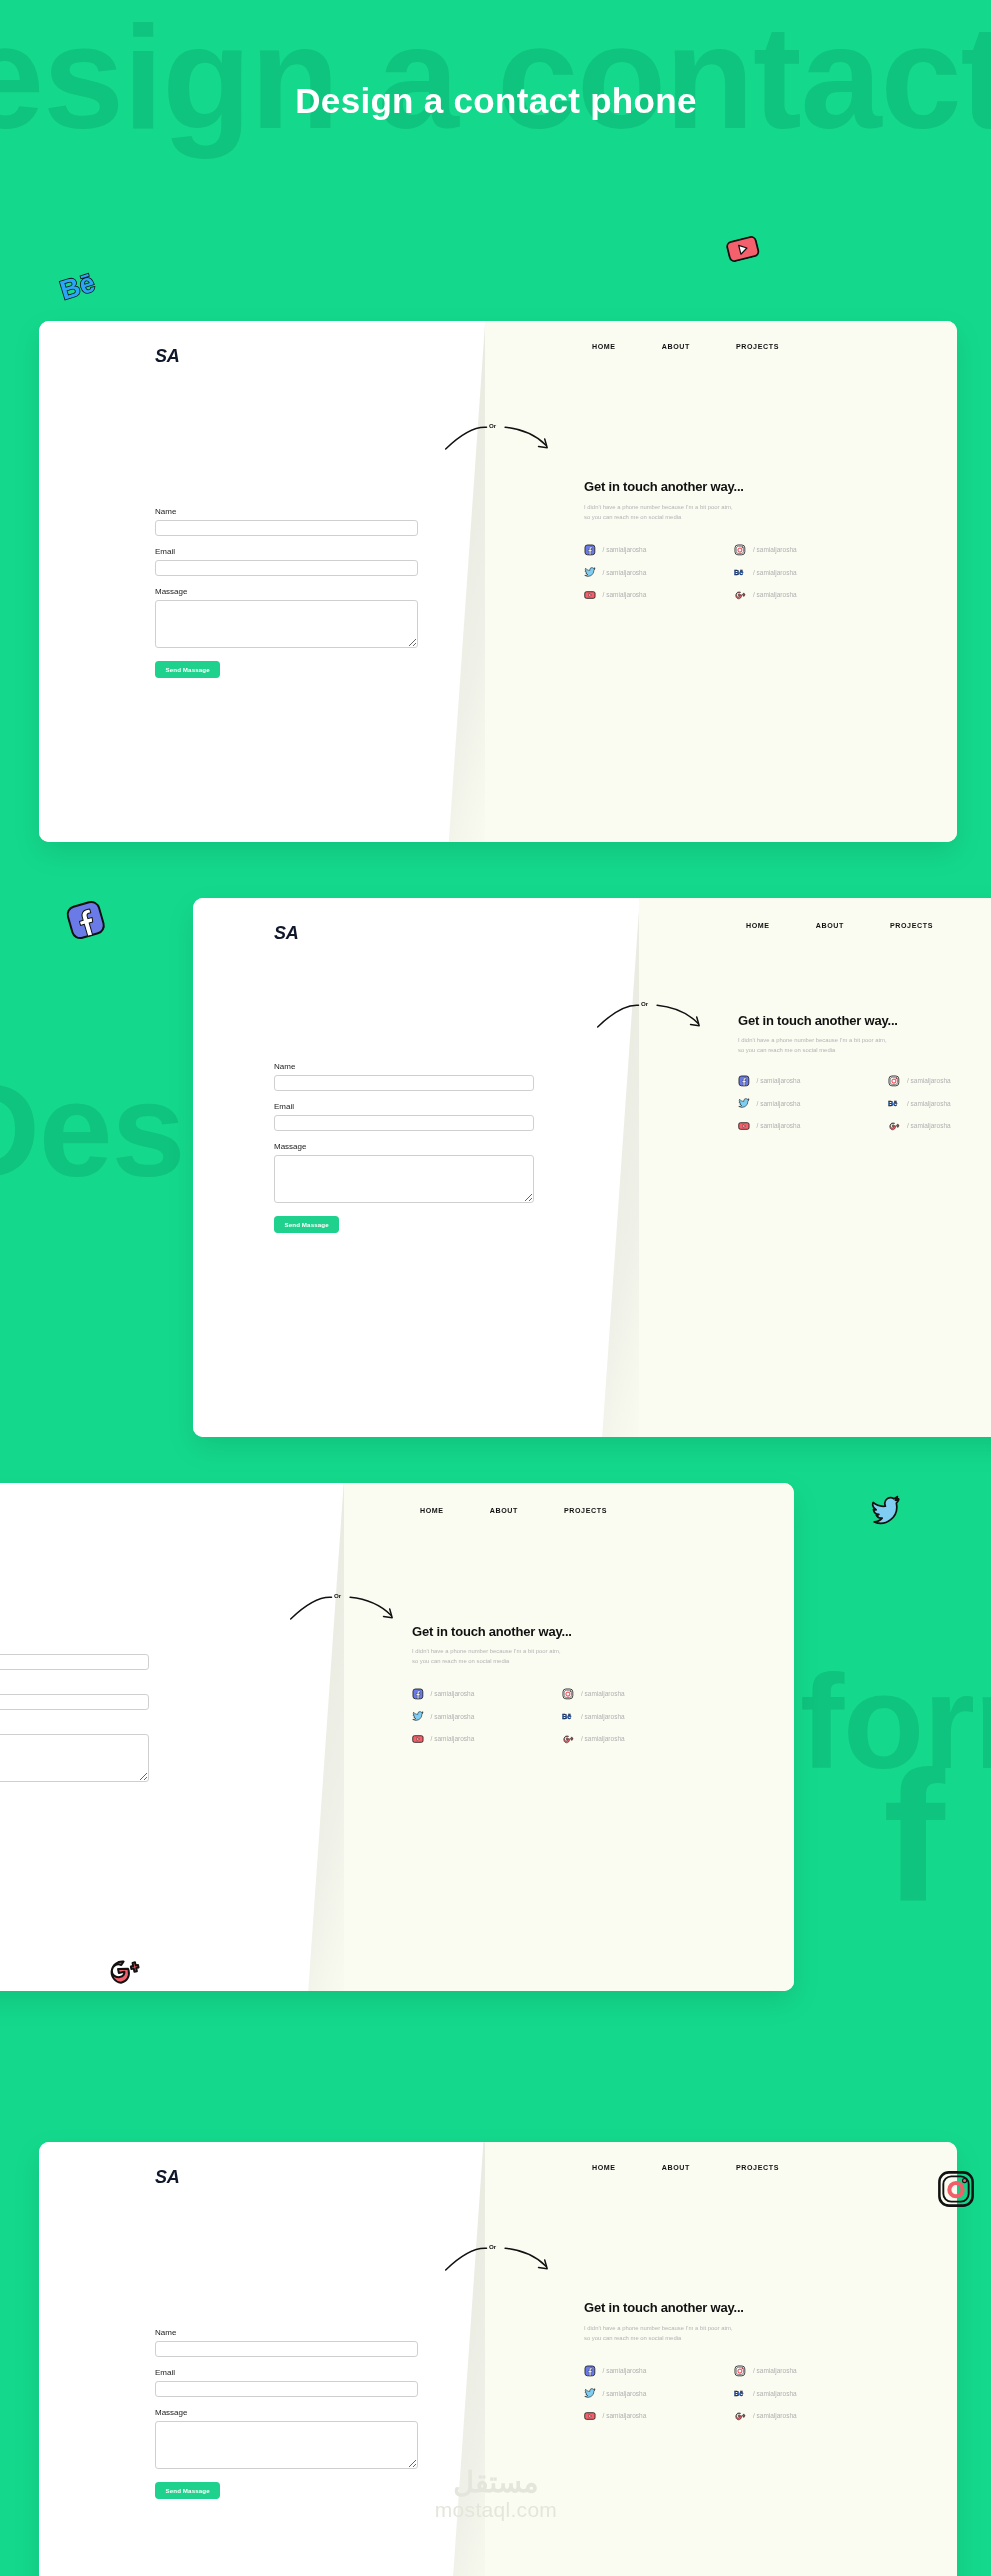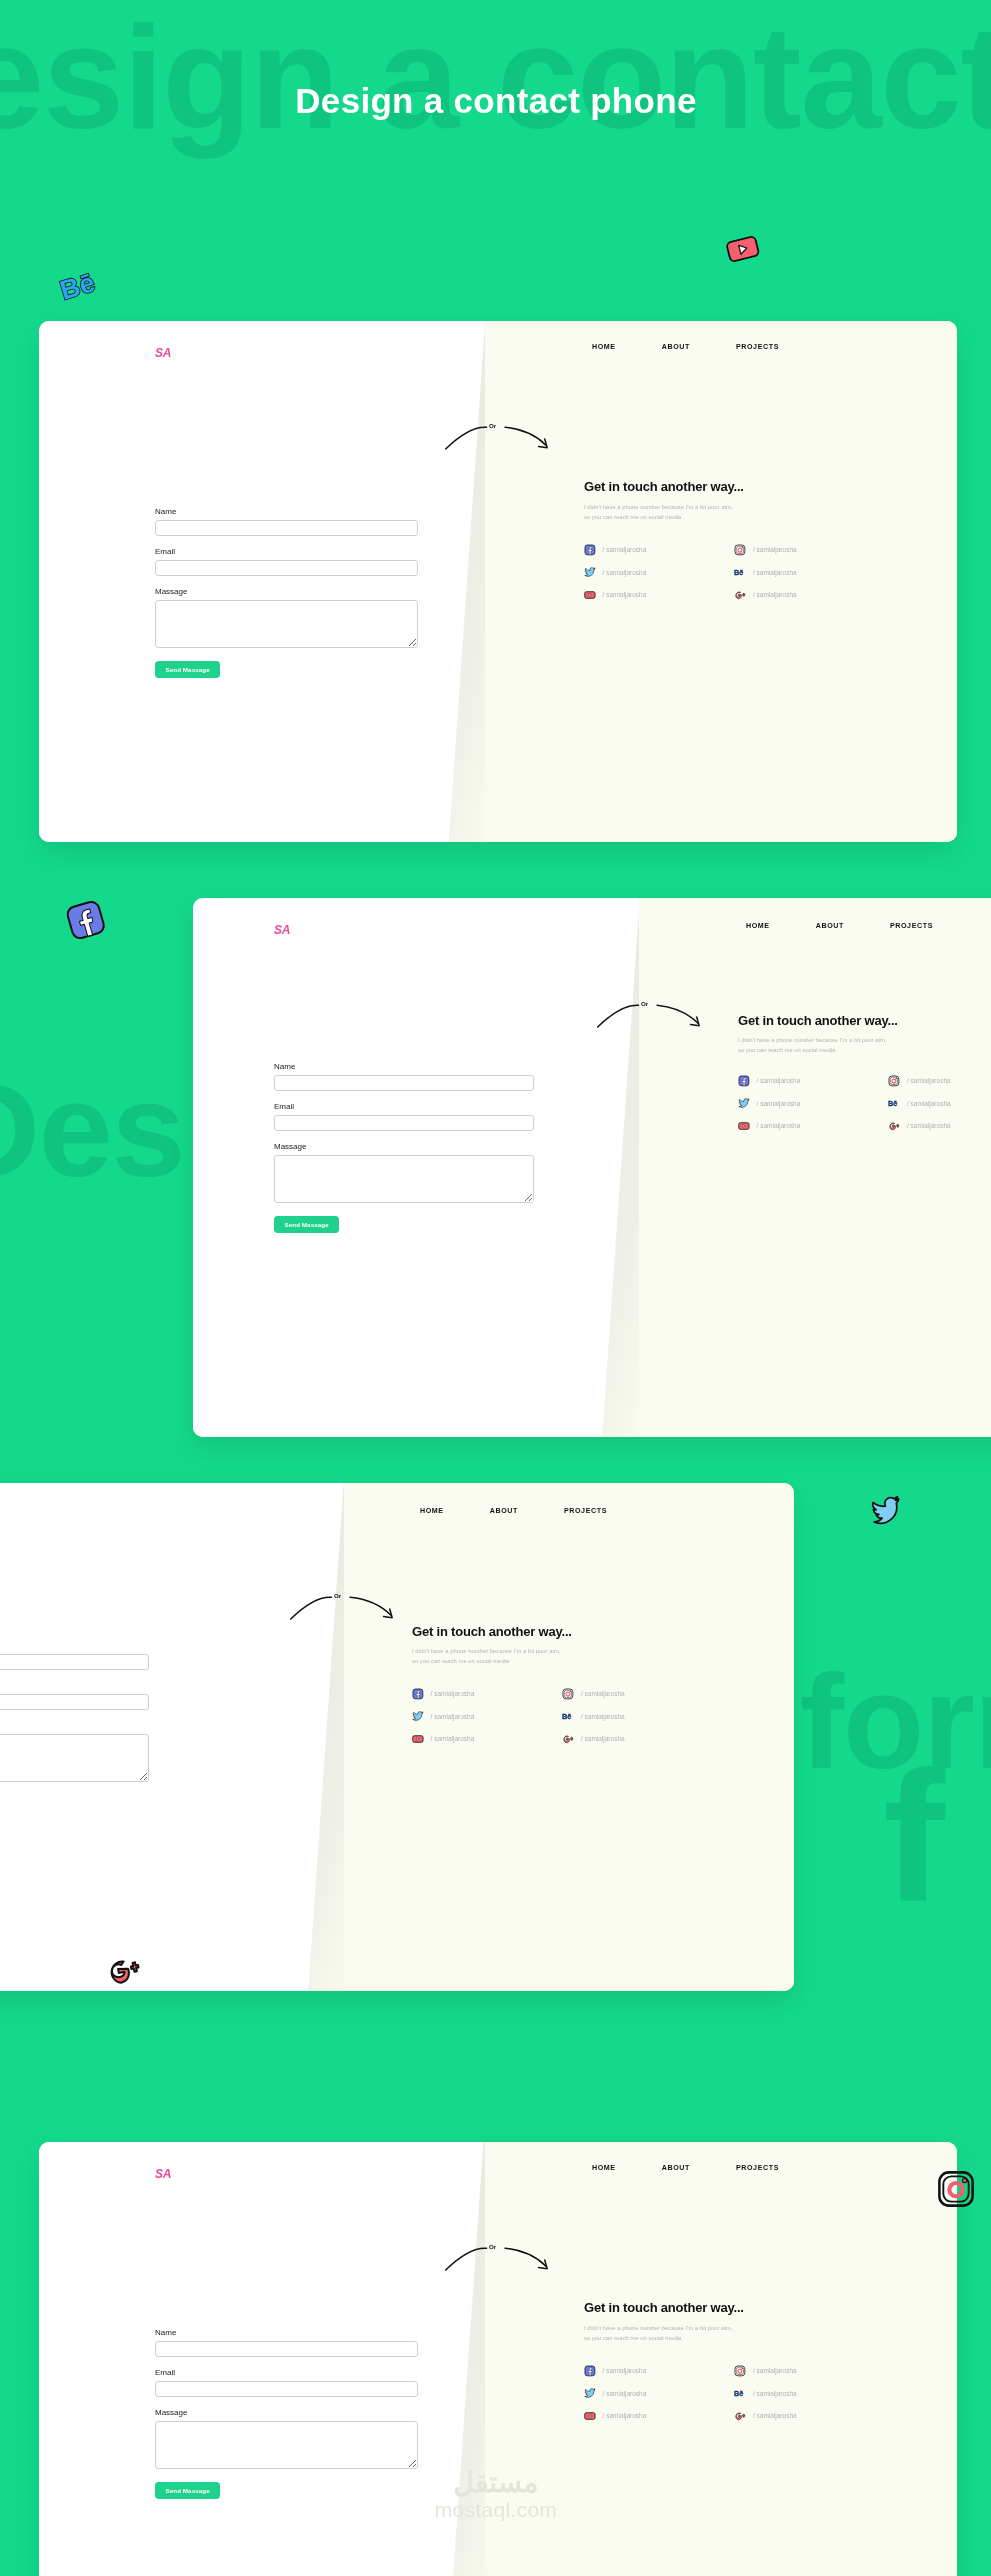--- a/index.html
+++ b/index.html
@@ -50,22 +50,22 @@
     position:absolute; top:0; bottom:0;
     width:43px;
     background:linear-gradient(100deg,#E9EAE0 0%,#EFF0E7 55%,#FBFCF1 100%);
     transform:skewX(-4deg);
     pointer-events:none;
   }
 
   
   .logo {
     position:absolute;
-    font-size:12px; font-weight:800; font-style:italic;
-    color:#ec4899; letter-spacing:-0.3px;
+    font-size:18px; font-weight:800; font-style:italic;
+    color:#0f172a; letter-spacing:-0.3px;
   }
 
   
   .form { position:absolute; }
   .f-label { font-size:8px; color:#1b1b1b; margin-bottom:4.3px; display:block; }
   .f-input {
     display:block; width:100%; height:16px;
     border:0.6px solid #cfcfcf; border-radius:3.1px; background:#fff;
     margin-bottom:10.5px;
   }

